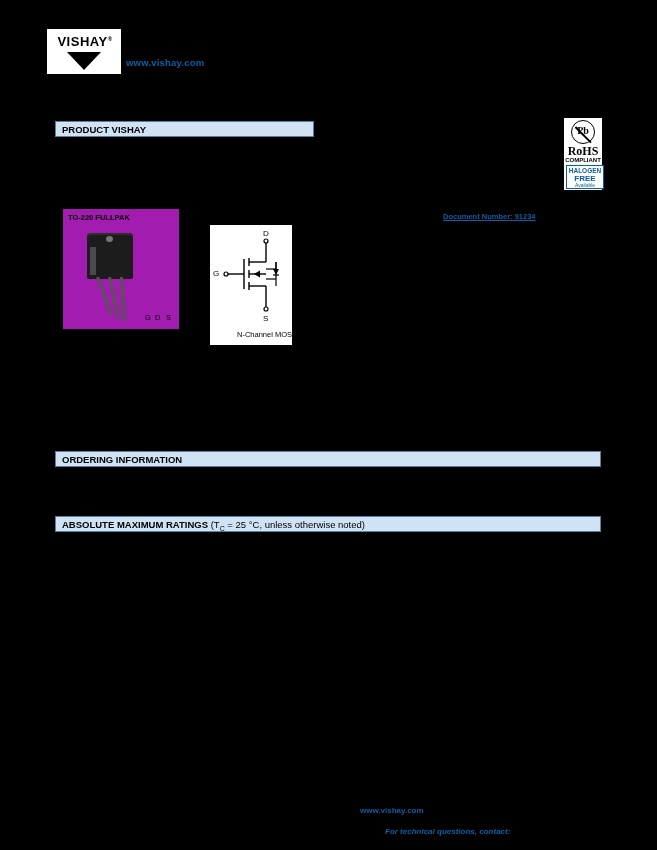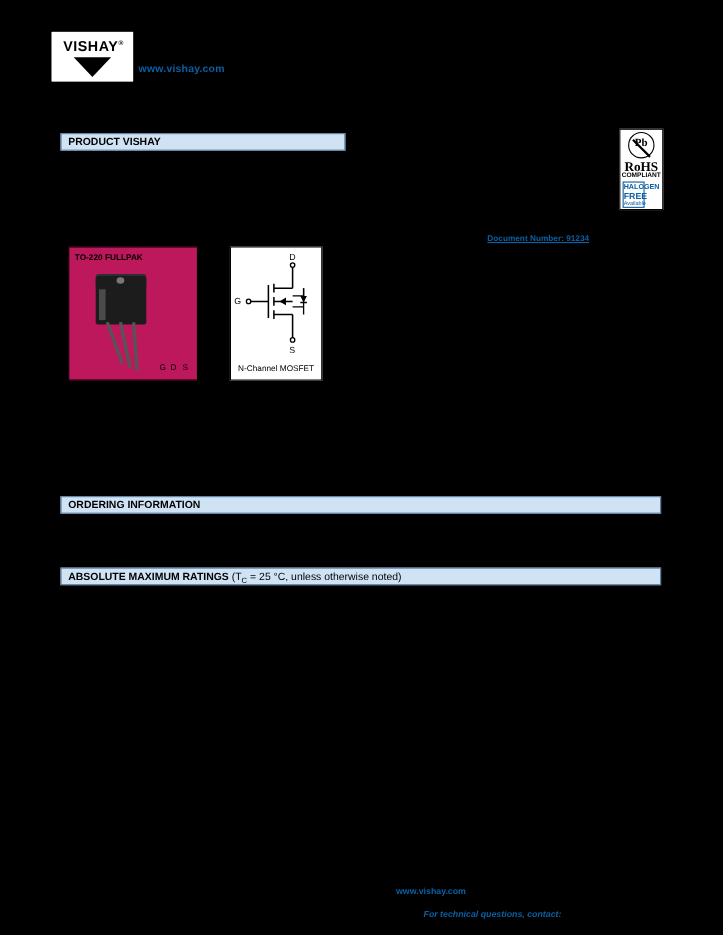--- a/index.html
+++ b/index.html
@@ -146,21 +146,21 @@
     width: 100%;
     text-align: center;
     font-size: 6px;
     font-weight: bold;
     color: #000000;
   }
   .badge-hal {
     position: absolute;
     left: 2px;
     top: 47px;
-    width: 20px;
+    width: 38px;
     height: 24px;
     background: #ffffff;
     border: 1px solid #0b5fa4;
     box-sizing: border-box;
   }
   .badge-hal .h1 {
     position: absolute;
     left: 0; top: 1px; width: 100%;
     text-align: center;
     font-size: 6.5px;
@@ -180,24 +180,24 @@
     left: 0; top: 16px; width: 100%;
     text-align: center;
     font-size: 5px;
     color: #0b5fa4;
   }
 
   
   .pkg-box {
     position: absolute;
     left: 62px;
-    top: 224px;
+    top: 208px;
     width: 118px;
     height: 122px;
-    background: #be185d;
+    background: #a21caf;
     border: 1px solid #000000;
     box-sizing: border-box;
   }
   .pkg-title {
     position: absolute;
     left: 5px;
     top: 4px;
     font-size: 7.5px;
     font-weight: bold;
     color: #000000;
@@ -258,23 +258,23 @@
     height: 122px;
     background: #ffffff;
     border: 1px solid #000000;
     box-sizing: border-box;
   }
   .sch-cap {
     position: absolute;
     left: 0;
     bottom: 6px;
     width: 100%;
-    text-align: center;
     font-size: 7.5px;
     color: #000000;
+    padding-left: 27px;
   }
   .sch-lbl {
     position: absolute;
     font-size: 8px;
     color: #000000;
   }
 
   
   .link {
     position: absolute;

